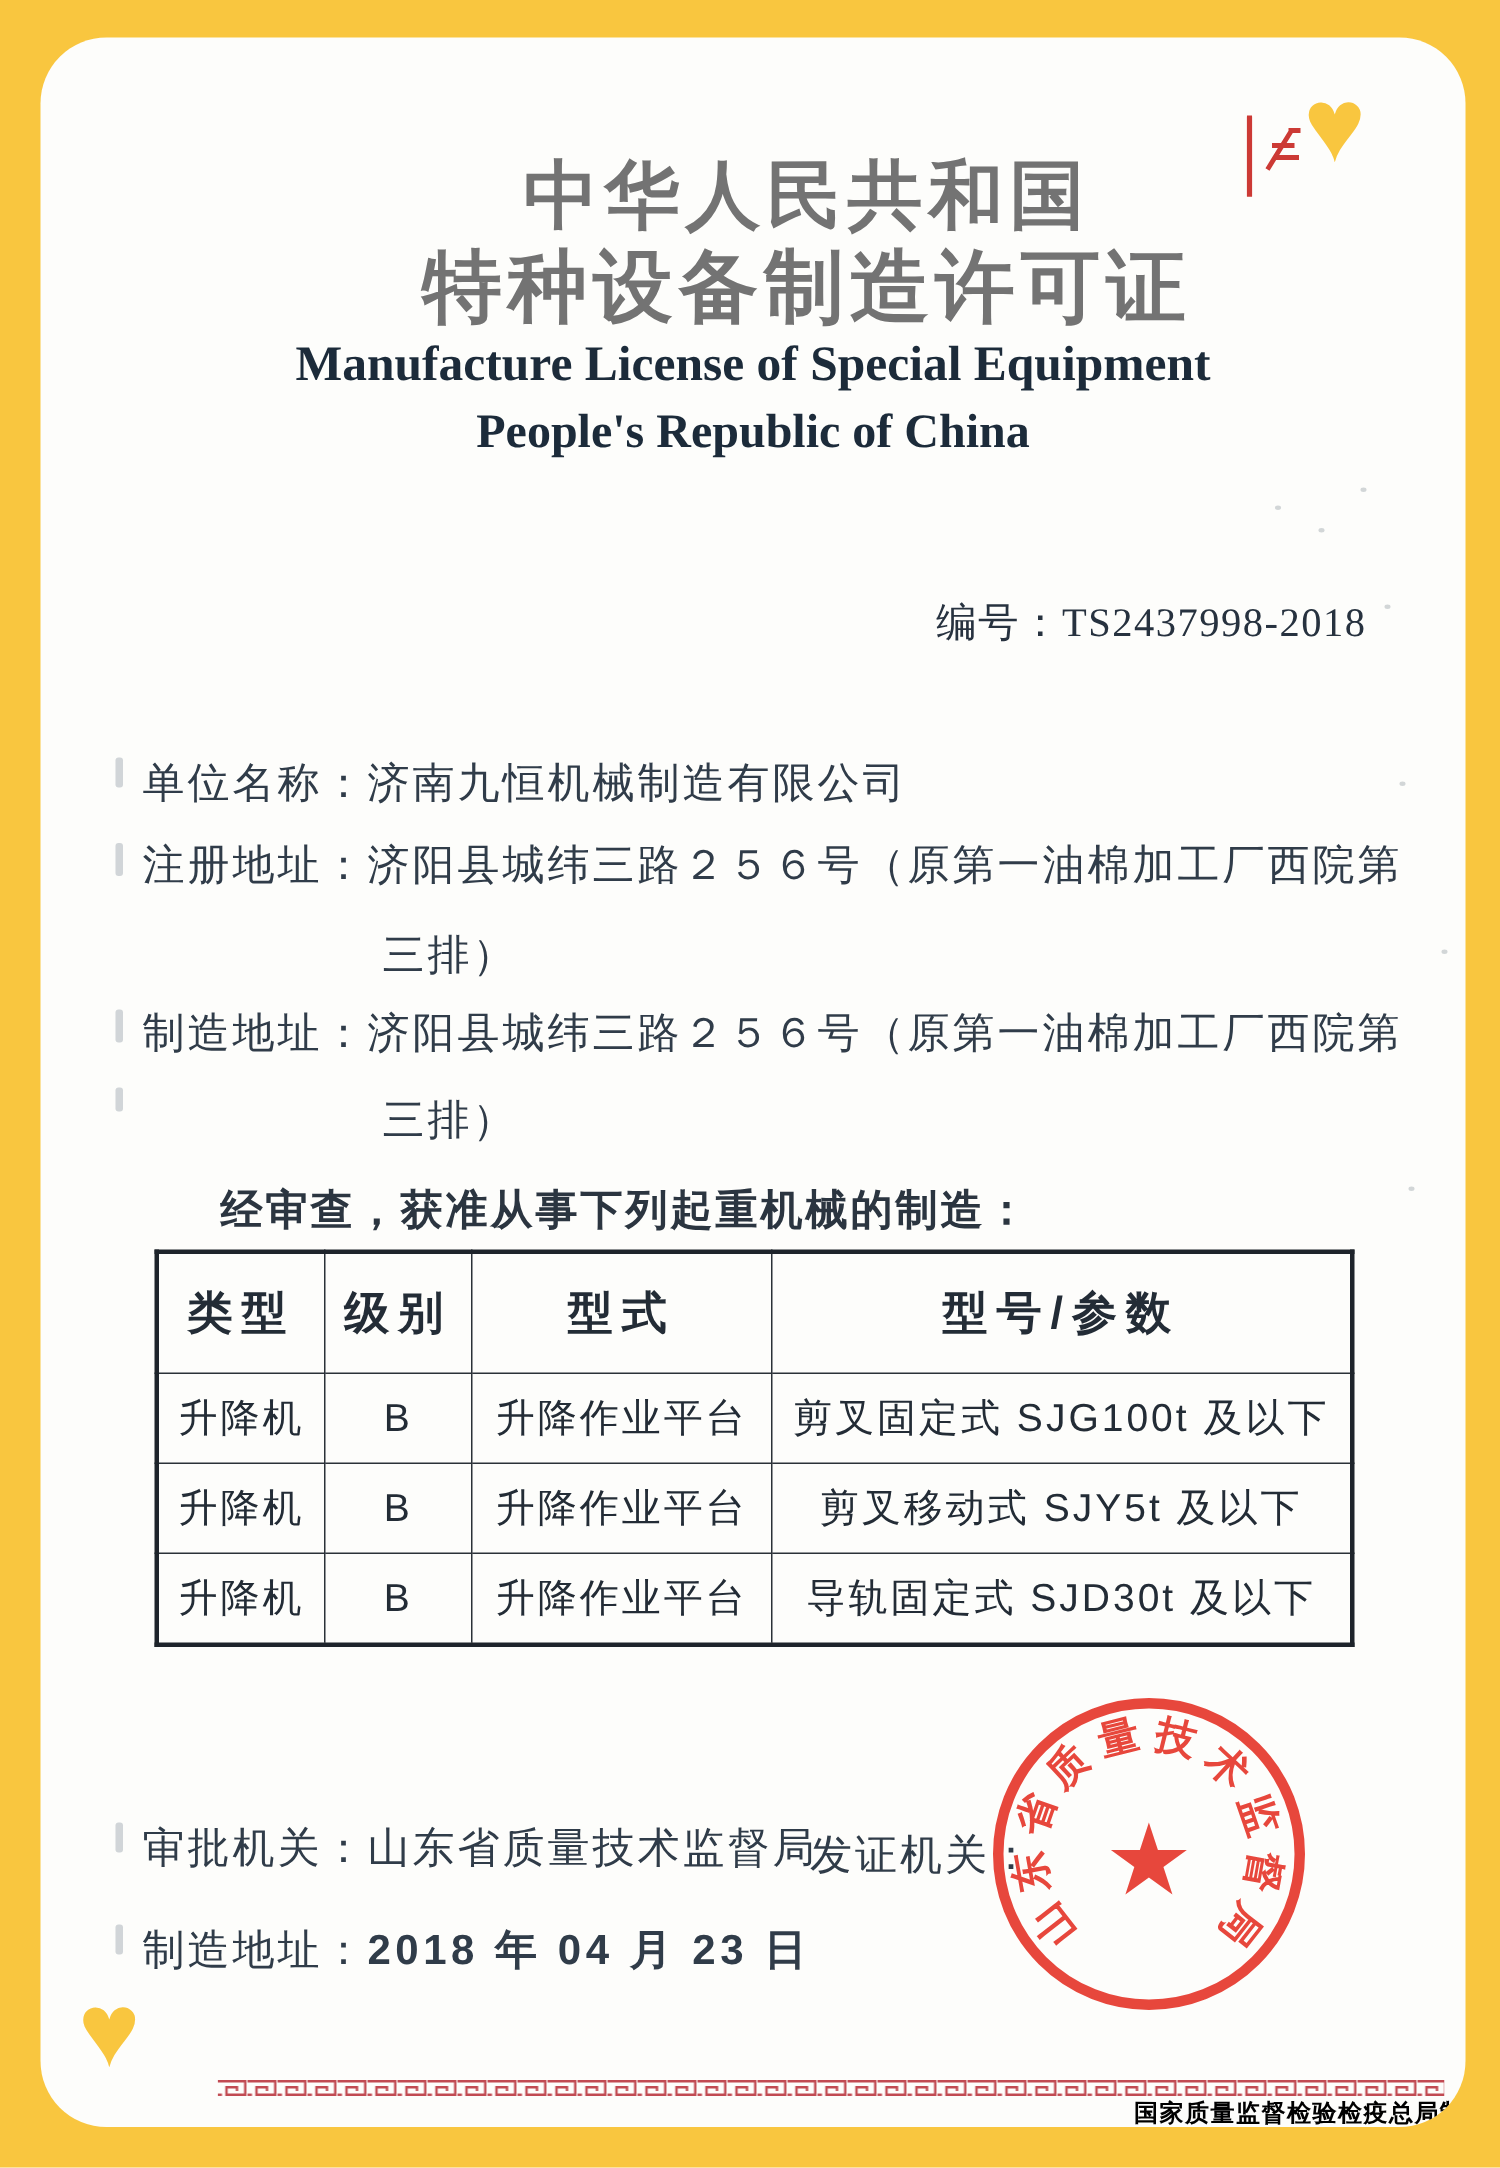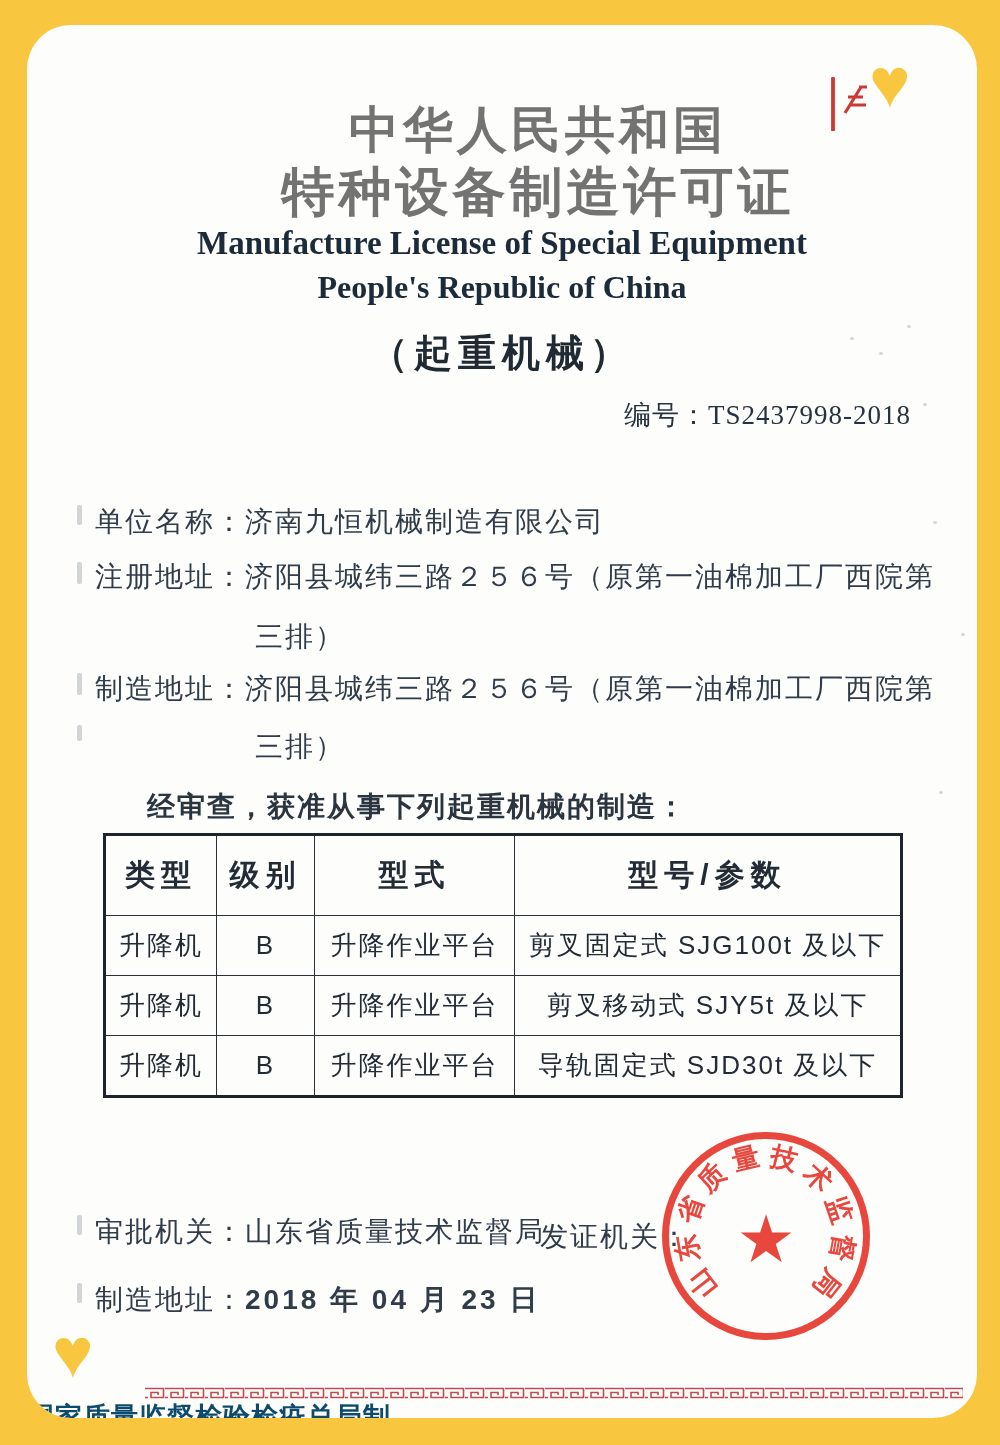--- a/index.html
+++ b/index.html
@@ -51,40 +51,39 @@
   .f-valid{left:68px;top:1256px;}
   .f-issuedate{left:513px;top:1258px;}
   .datebits{font-weight:bold;letter-spacing:3px;}
   
   .seal{left:633px;top:1105px;width:212px;height:212px;mix-blend-mode:multiply;opacity:.93;}
   .seal-ring{position:absolute;left:2px;top:2px;width:194px;height:194px;border:7px solid #E8392E;border-radius:50%;}
   .seal-star{position:absolute;left:50%;top:53%;transform:translate(-50%,-54%);font-size:66px;color:#E8392E;line-height:1;}
   .seal-ch{position:absolute;font-size:27px;font-weight:bold;color:#E8392E;line-height:1;}
   
   .meander{left:118px;top:1360px;}
-  .bottom-text{left:0;width:100%;text-align:left;top:1374px;font-size:27px;color:#0c4a6e;font-weight:bold;letter-spacing:1px;}
+  .bottom-text{left:0;width:100%;text-align:right;top:1374px;font-size:16px;color:#000000;font-weight:bold;letter-spacing:1px;}
   
   .heart{position:absolute;color:#F9C63F;line-height:1;z-index:5;}
   .heart-tr{left:869px;top:48px;font-size:70px;}
   .heart-bl{left:52px;top:1318px;font-size:70px;}
   .corner-mark{left:803px;top:47px;width:84px;height:84px;}
   
   .smudge{position:absolute;width:5px;background:#ADB5BC;opacity:.55;border-radius:2px;}
   .speck{position:absolute;width:4px;height:3px;background:#8B959E;opacity:.38;border-radius:50%;}
 </style>
 </head>
 <body>
 
 <div class="card">
 
   <div class="abs center cn-title t1">中华人民共和国</div>
   <div class="abs center cn-title t2">特种设备制造许可证</div>
   <div class="abs center en-title e1">Manufacture License of Special Equipment</div>
   <div class="abs center en-title e2">People's Republic of China</div>
-  <div class="abs center category">（起重机械）</div>
 
   <div class="abs serial">
     <span>编号：</span><span class="num">TS2437998-2018</span>
   </div>
 
   <div class="abs field f-unit">
     <span>单位名称：</span><span>济南九恒机械制造有限公司</span>
   </div>
   <div class="abs field f-reg1">
     <span>注册地址：</span><span>济阳县城纬三路２５６号（原第一油棉加工厂西院第</span>

